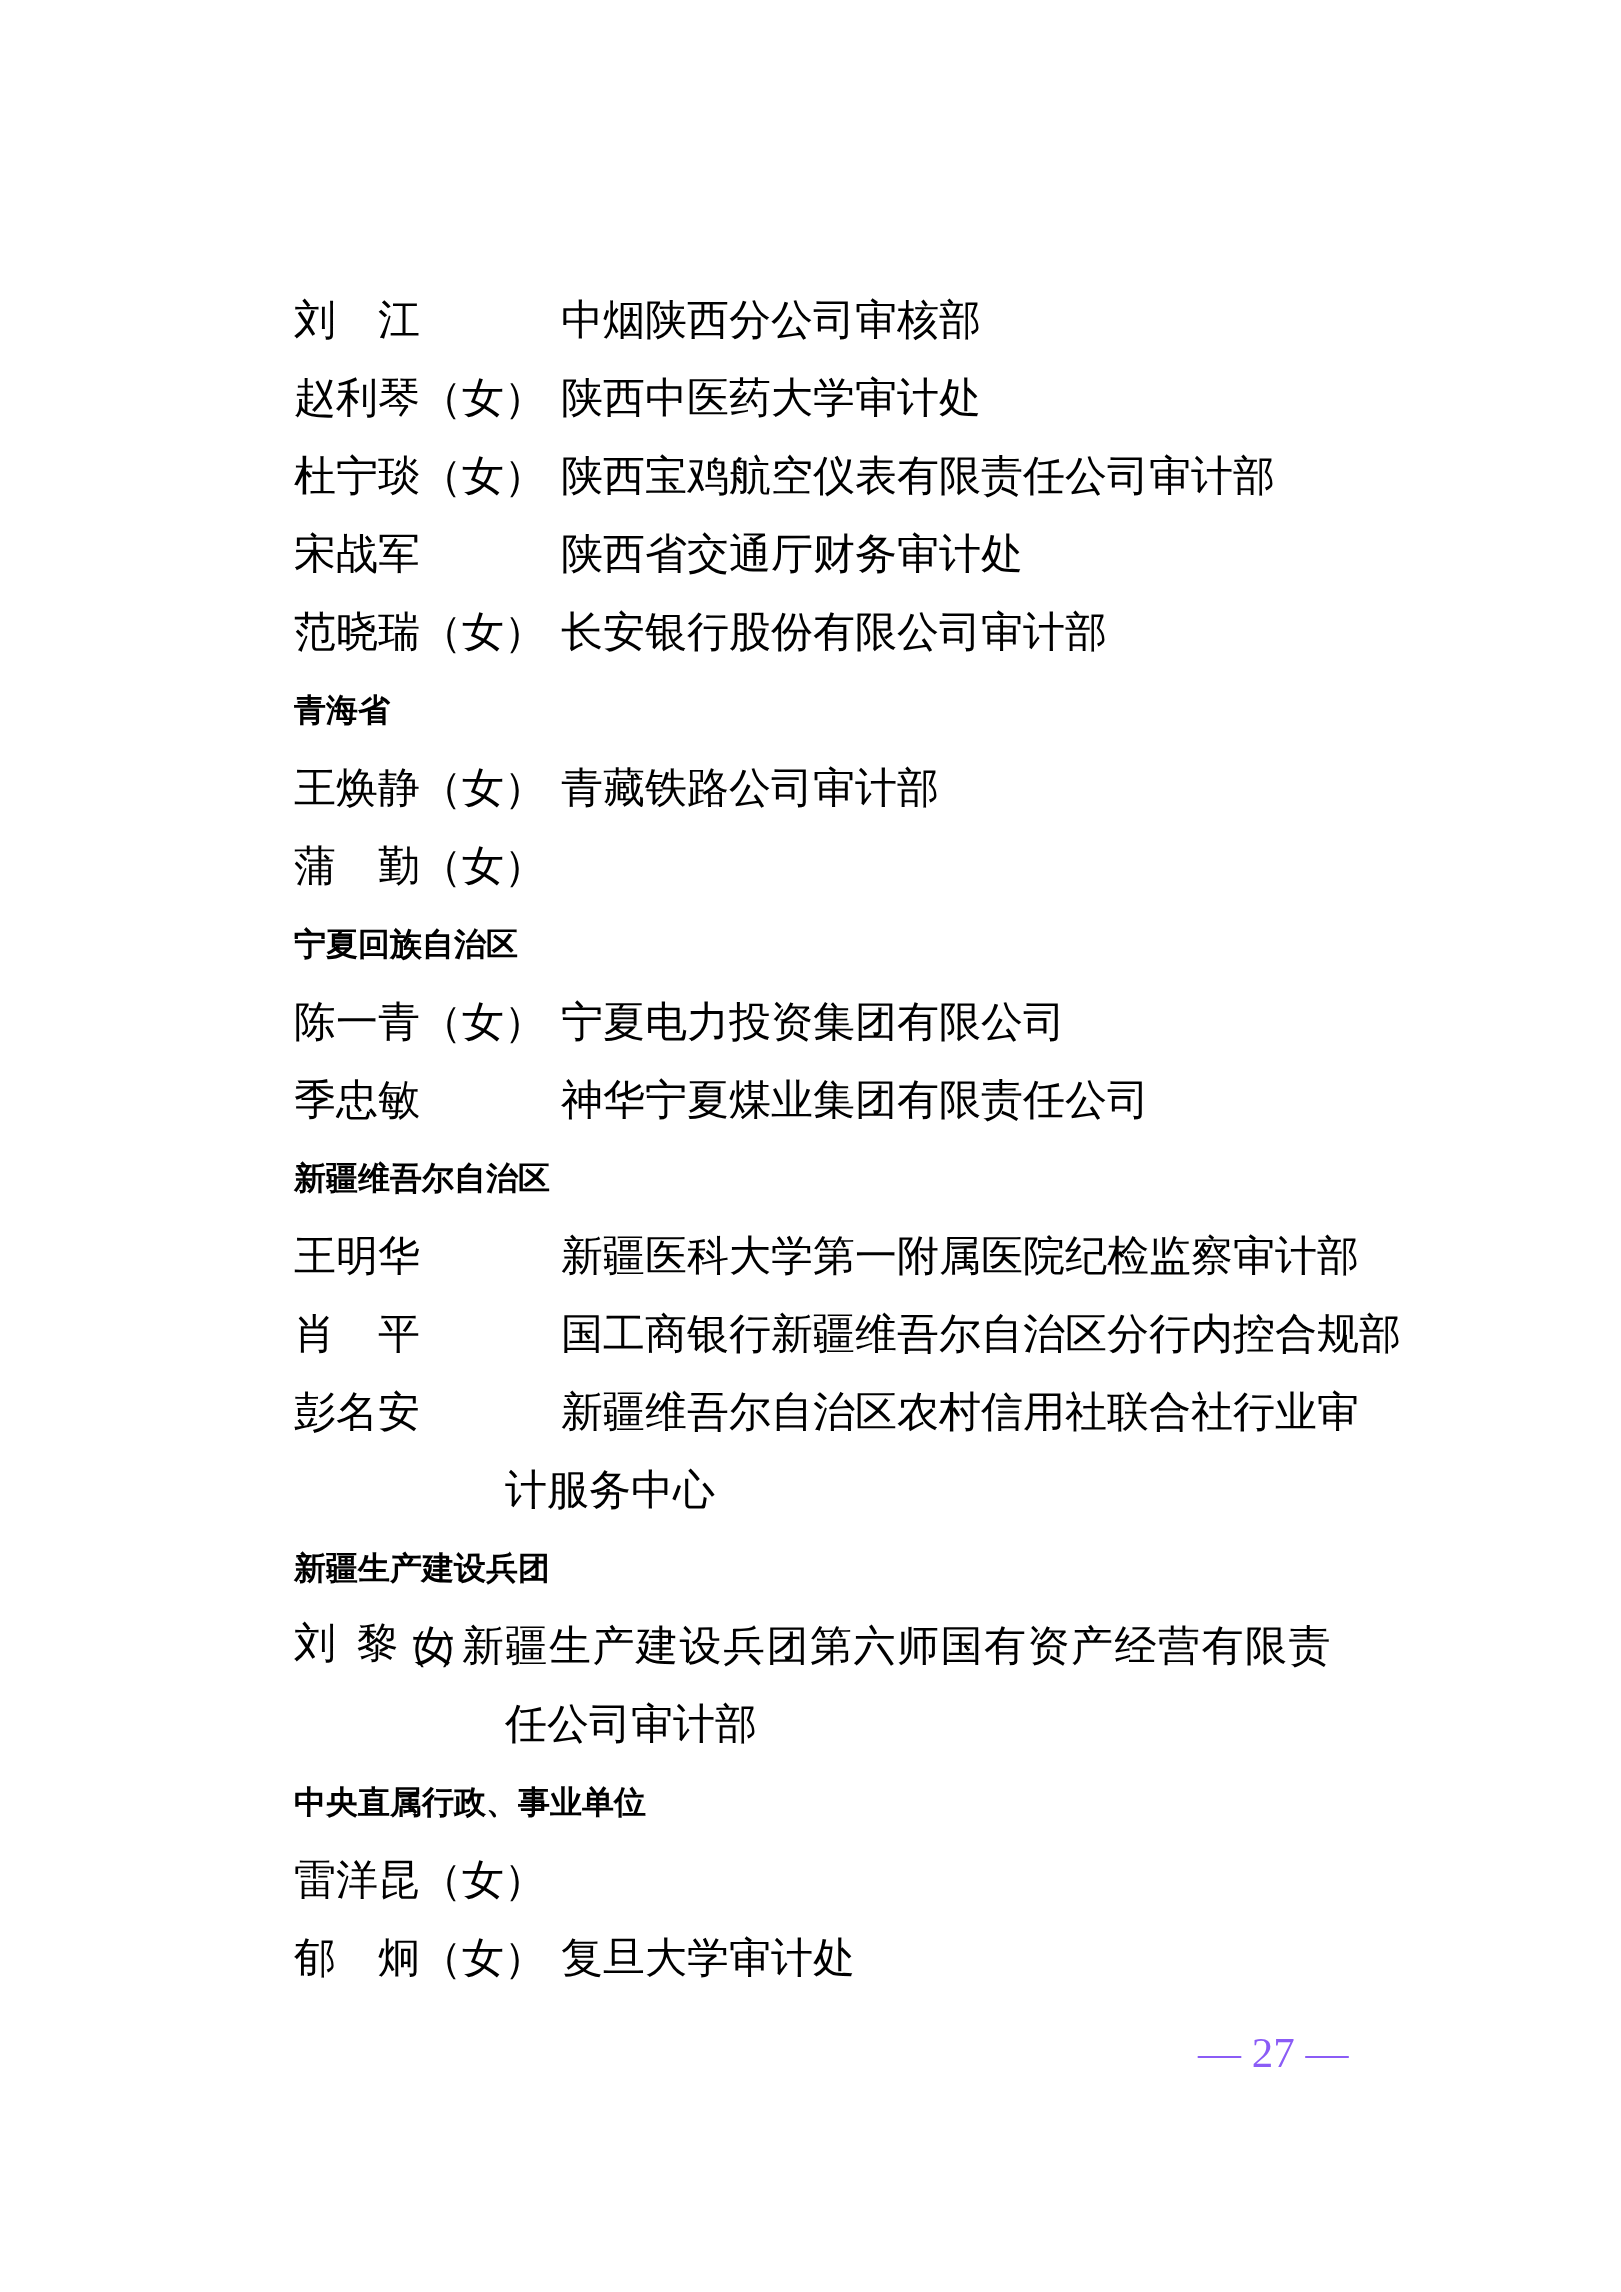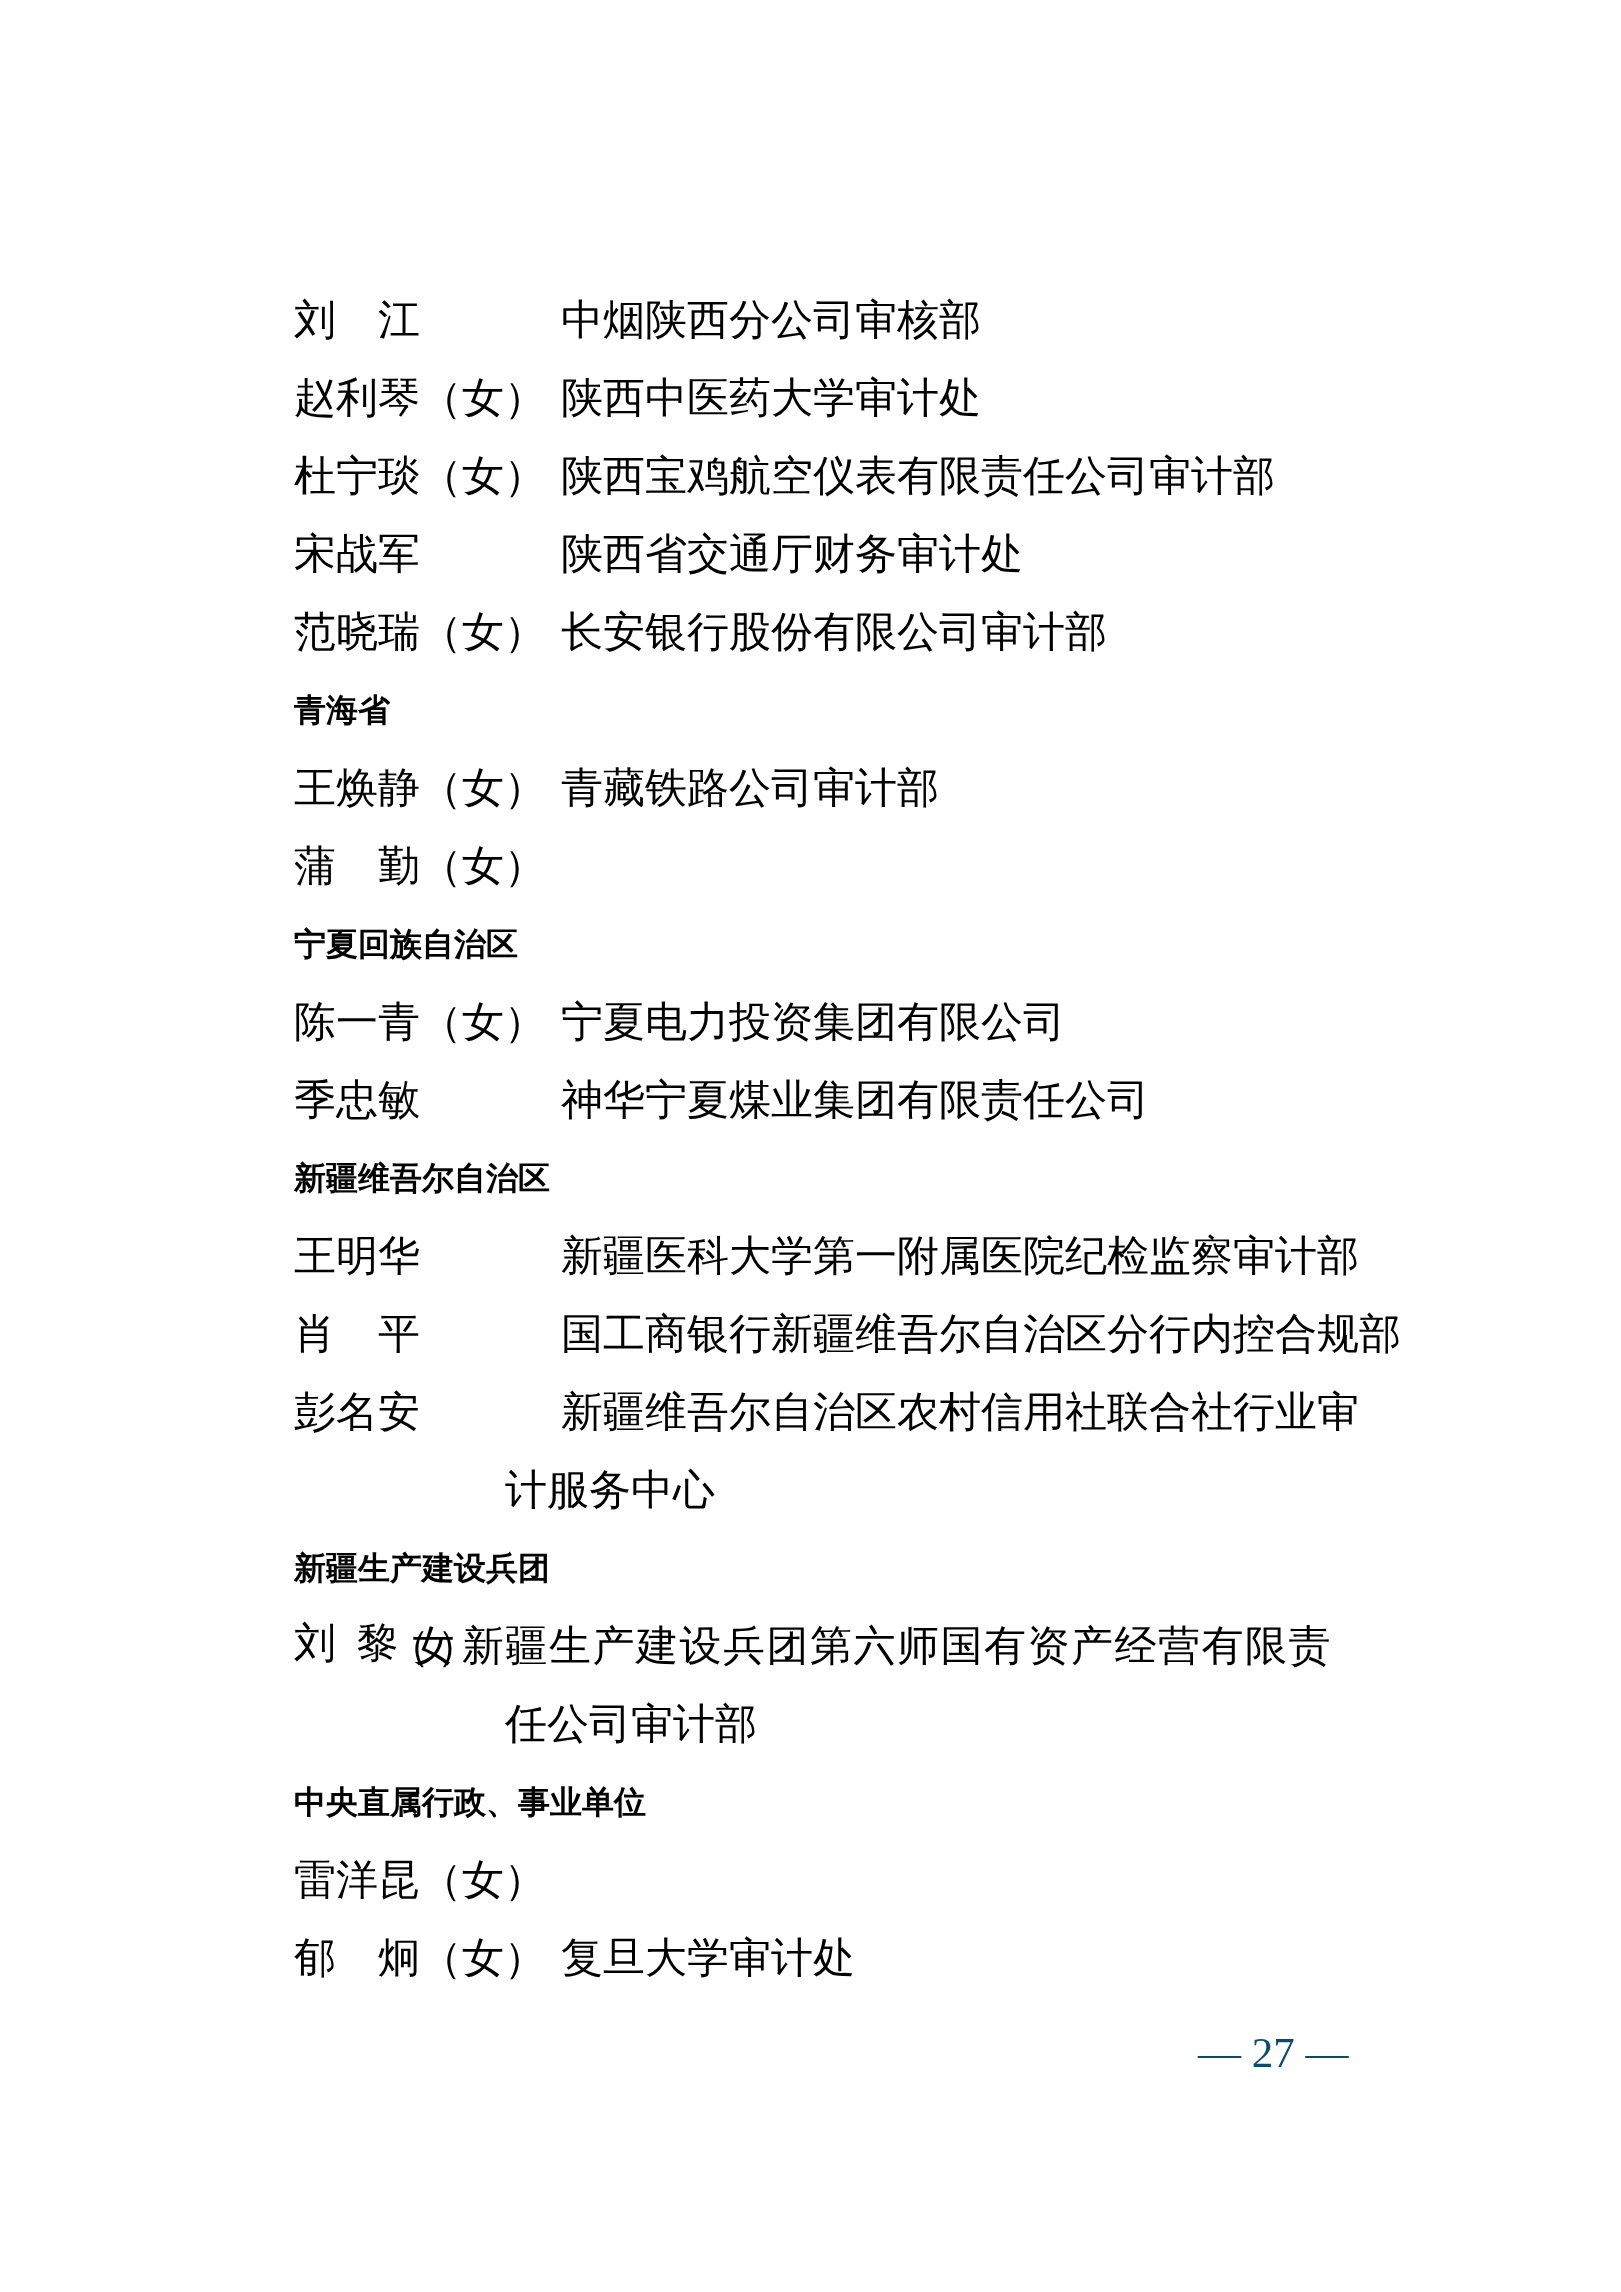--- a/index.html
+++ b/index.html
@@ -39,21 +39,21 @@
   .row.fullline .name   { flex-basis: 94px;  letter-spacing: -10.8px; font-family: Liberation Mono, monospace; }
   .row.fullline .gender { flex-basis: 74px;  letter-spacing: -17.6px; }
   .row.fullline .org    { letter-spacing: 1.5px; }
   .footer {
     position: absolute;
     left: 1198px;
     top: 2023px;
     font-size: 43px;
     line-height: 59px;
     font-family: "Liberation Serif", "DejaVu Serif", serif;
-    color: #0c4a6e;
+    color: #8b5cf6;
     white-space: nowrap;
   }
 </style>
 </head>
 <body>
 
 <div class="page">
   <div class="content">
 
     <div class="row">

